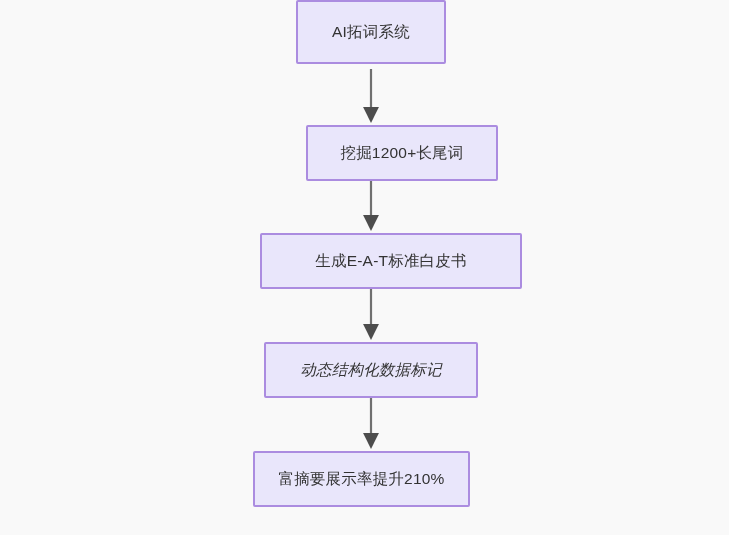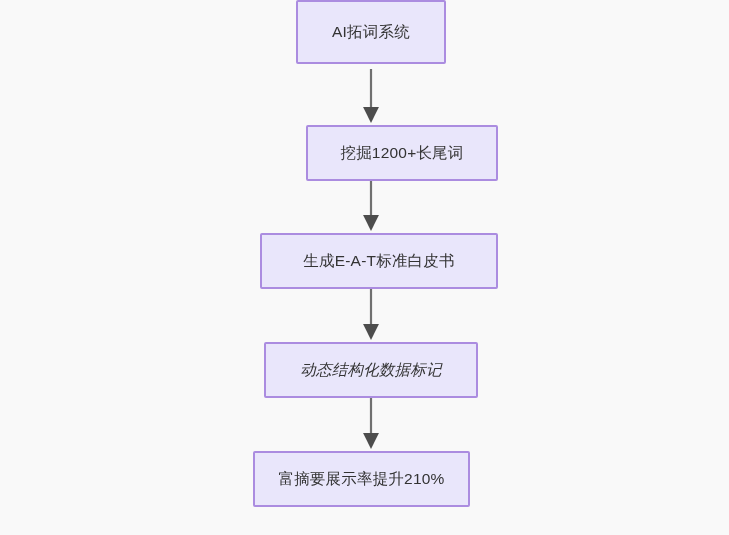--- a/index.html
+++ b/index.html
@@ -70,21 +70,21 @@
   </svg>
 
   <div class="node" style="left:296px; top:0; width:150px; height:64px;">
     <span class="node-label">AI拓词系统</span>
   </div>
 
   <div class="node" style="left:282px; top:125px; width:192px; height:56px;margin-left:24px;">
     <span class="node-label">挖掘1200+长尾词</span>
   </div>
 
-  <div class="node" style="left:260px; top:233px; width:238px; height:56px;">
+  <div class="node" style="left:260px; top:233px; width:262px; height:56px;">
     <span class="node-label">生成E-A-T标准白皮书</span>
   </div>
 
   <div class="node" style="left:264px; top:342px; width:214px; height:56px;font-style:italic;">
     <span class="node-label">动态结构化数据标记</span>
   </div>
 
   <div class="node" style="left:253px; top:451px; width:217px; height:56px;">
     <span class="node-label">富摘要展示率提升210%</span>
   </div>

